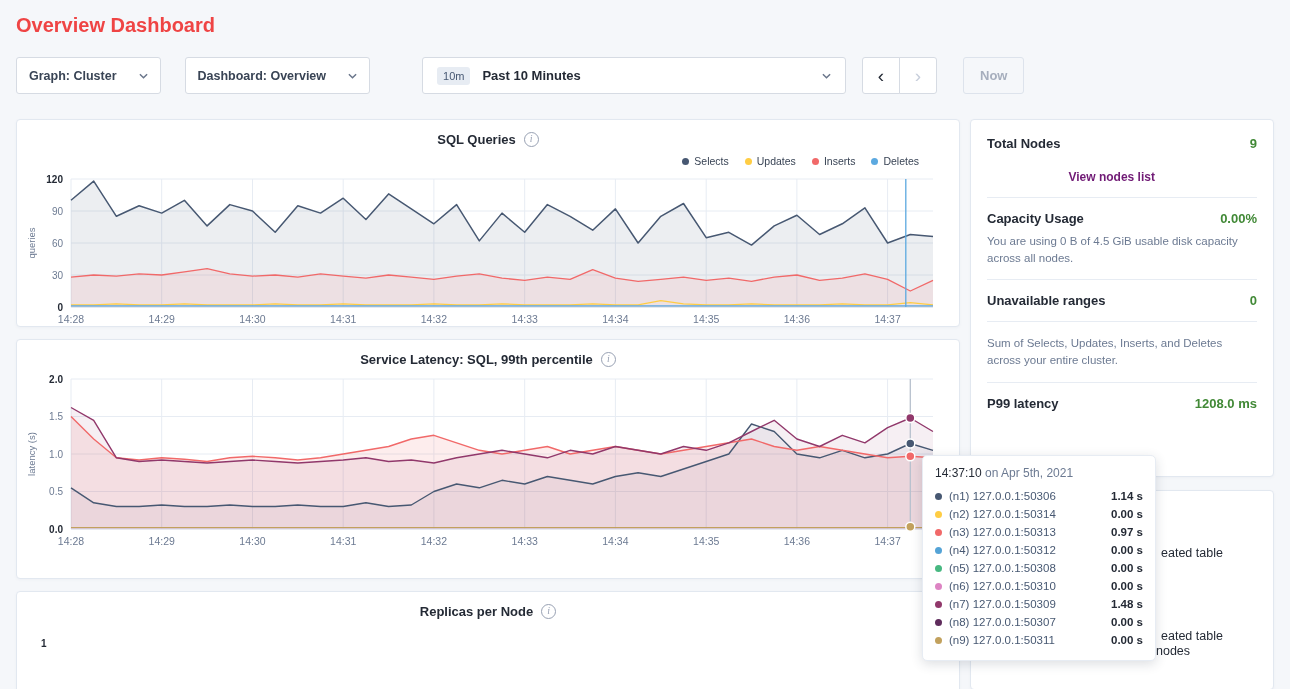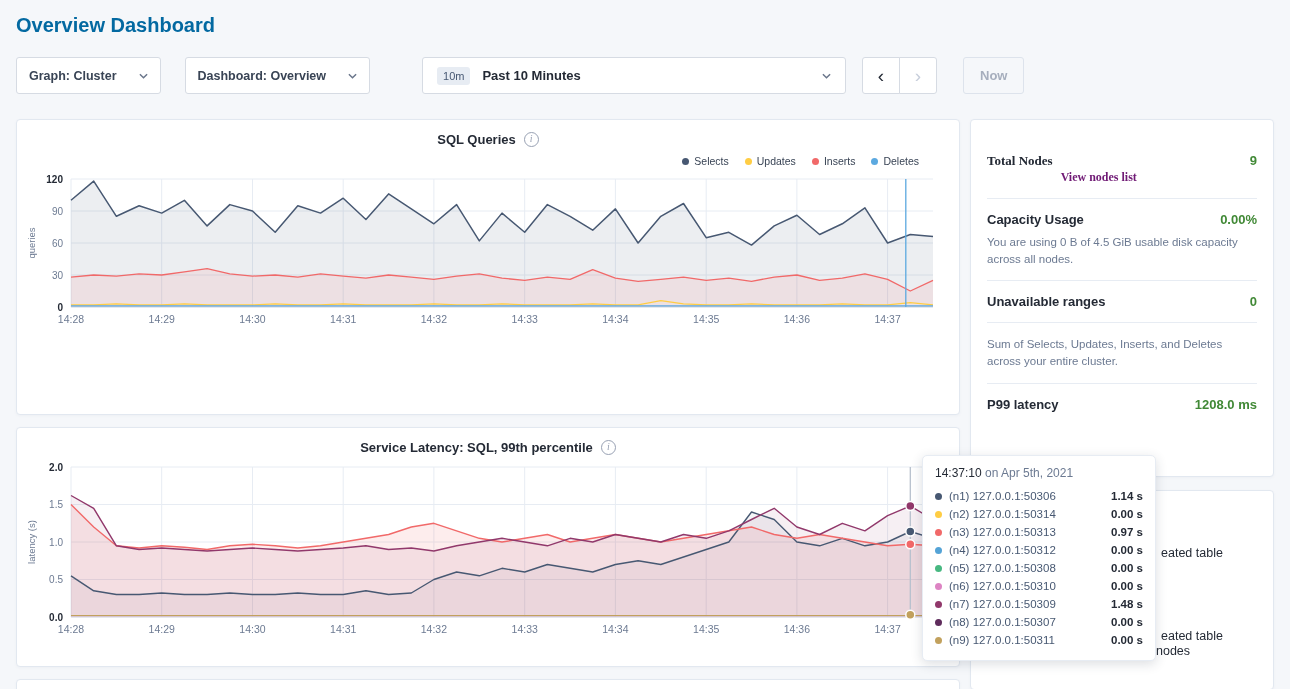--- a/index.html
+++ b/index.html
@@ -2,21 +2,21 @@
 <html><head>
 <meta charset="utf-8">
 <style>
   * { box-sizing: border-box; }
   html,body { margin:0; padding:0; }
   body {
     width:1290px; height:689px; overflow:hidden; position:relative;
     font-family:"Liberation Sans", sans-serif;
     background:#f5f7fa; color:#242a35;
   }
-  h1.page-title { margin:14px 0 0 16px; font-size:20px; font-weight:600; color:#0369a1; }
+  h1.page-title { margin:14px 0 0 16px; font-size:20px; font-weight:600; color:#ef4444; }
 
   
   .toolbar { display:flex; align-items:center; margin:20px 16px 0 16px; }
   .dd {
     display:inline-flex; align-items:center; gap:22px; background:#fff;
     border:1px solid #d6dbe3; border-radius:3px; padding:0 12px; height:37px;
     font-family:inherit; font-size:12.5px; font-weight:700; color:#394455; cursor:pointer;
   }
   .dd + .dd { margin-left:24px; }
   .chev { width:9px; height:6px; }
@@ -46,42 +46,42 @@
   
   .content { display:flex; margin:25px 16px 0 16px; gap:10px; }
   .col-left  { width:944px; display:flex; flex-direction:column; gap:12px; }
   .col-right { width:304px; display:flex; flex-direction:column; gap:13px; }
 
   .card { background:#fff; border:1px solid #e2e8f0; border-radius:4px;
           box-shadow:0 1px 3px rgba(60,70,90,.04); }
 
   
   .chart-card { overflow:hidden; position:relative; }
-  .chart-card.h1 { height:296px; }
+  .chart-card.h1 { height:208px; }
   .chart-card.h2 { height:240px; }
   .chart-card.h3 { height:140px; }
   .chart-title-row { display:flex; justify-content:center; align-items:center; gap:8px; padding-top:12px; }
   .chart-title-row h3 { margin:0; font-size:13px; font-weight:700; color:#242a35; }
   .info-icon {
     width:15px; height:15px; border:1.2px solid #98a1b3; border-radius:50%;
     color:#98a1b3; font-size:10px; line-height:12px; text-align:center;
     font-style:italic; font-family:"Liberation Serif", serif; cursor:pointer;
   }
   .legend { display:flex; justify-content:flex-end; align-items:center; gap:16px;
             padding:8px 40px 0 0; font-size:10.5px; color:#394455; }
   .leg-item { display:flex; align-items:center; gap:5px; }
   .dot { width:7px; height:7px; border-radius:50%; display:inline-block; flex:0 0 auto; }
   svg.chart { display:block; margin:4px 0 0 8px; }
   .mini-ytick { position:absolute; left:24px; top:46px; font-size:10px; font-weight:700; color:#242a35; }
 
   
   .summary-card { padding:16px 16px 14px 16px; height:358px; overflow:hidden; }
   .summary-heading { text-align:center; font-size:13px; font-weight:700; margin:0 0 16px 0; }
   .sum-row { display:flex; align-items:baseline; justify-content:space-between; }
-  .sum-left { display:flex; align-items:center; gap:8px;font-family:Liberation Serif, serif; }
+  .sum-left { display:flex; align-items:flex-start; gap:8px; }
   .sum-label { font-size:13px; font-weight:700; color:#242a35; }
   .sum-link { font-size:12px; font-weight:700; color:#701a75; text-decoration:none; cursor:pointer;margin-top:34px; }
   .sum-value { font-size:13px; font-weight:700; color:#418936; }
   .sum-desc { font-size:11.5px; color:#6c7a92; margin-top:7px; line-height:1.45; }
   .sum-div { border-top:1px solid #e7ecf3; margin:13px 0; }
 
   
   .events-card { position:relative; height:200px; overflow:hidden; }
   .ev-frag { position:absolute; font-size:12.5px; color:#242a35; white-space:nowrap; }
   .ev-frag.f0 { left:190px; top:55px; }

